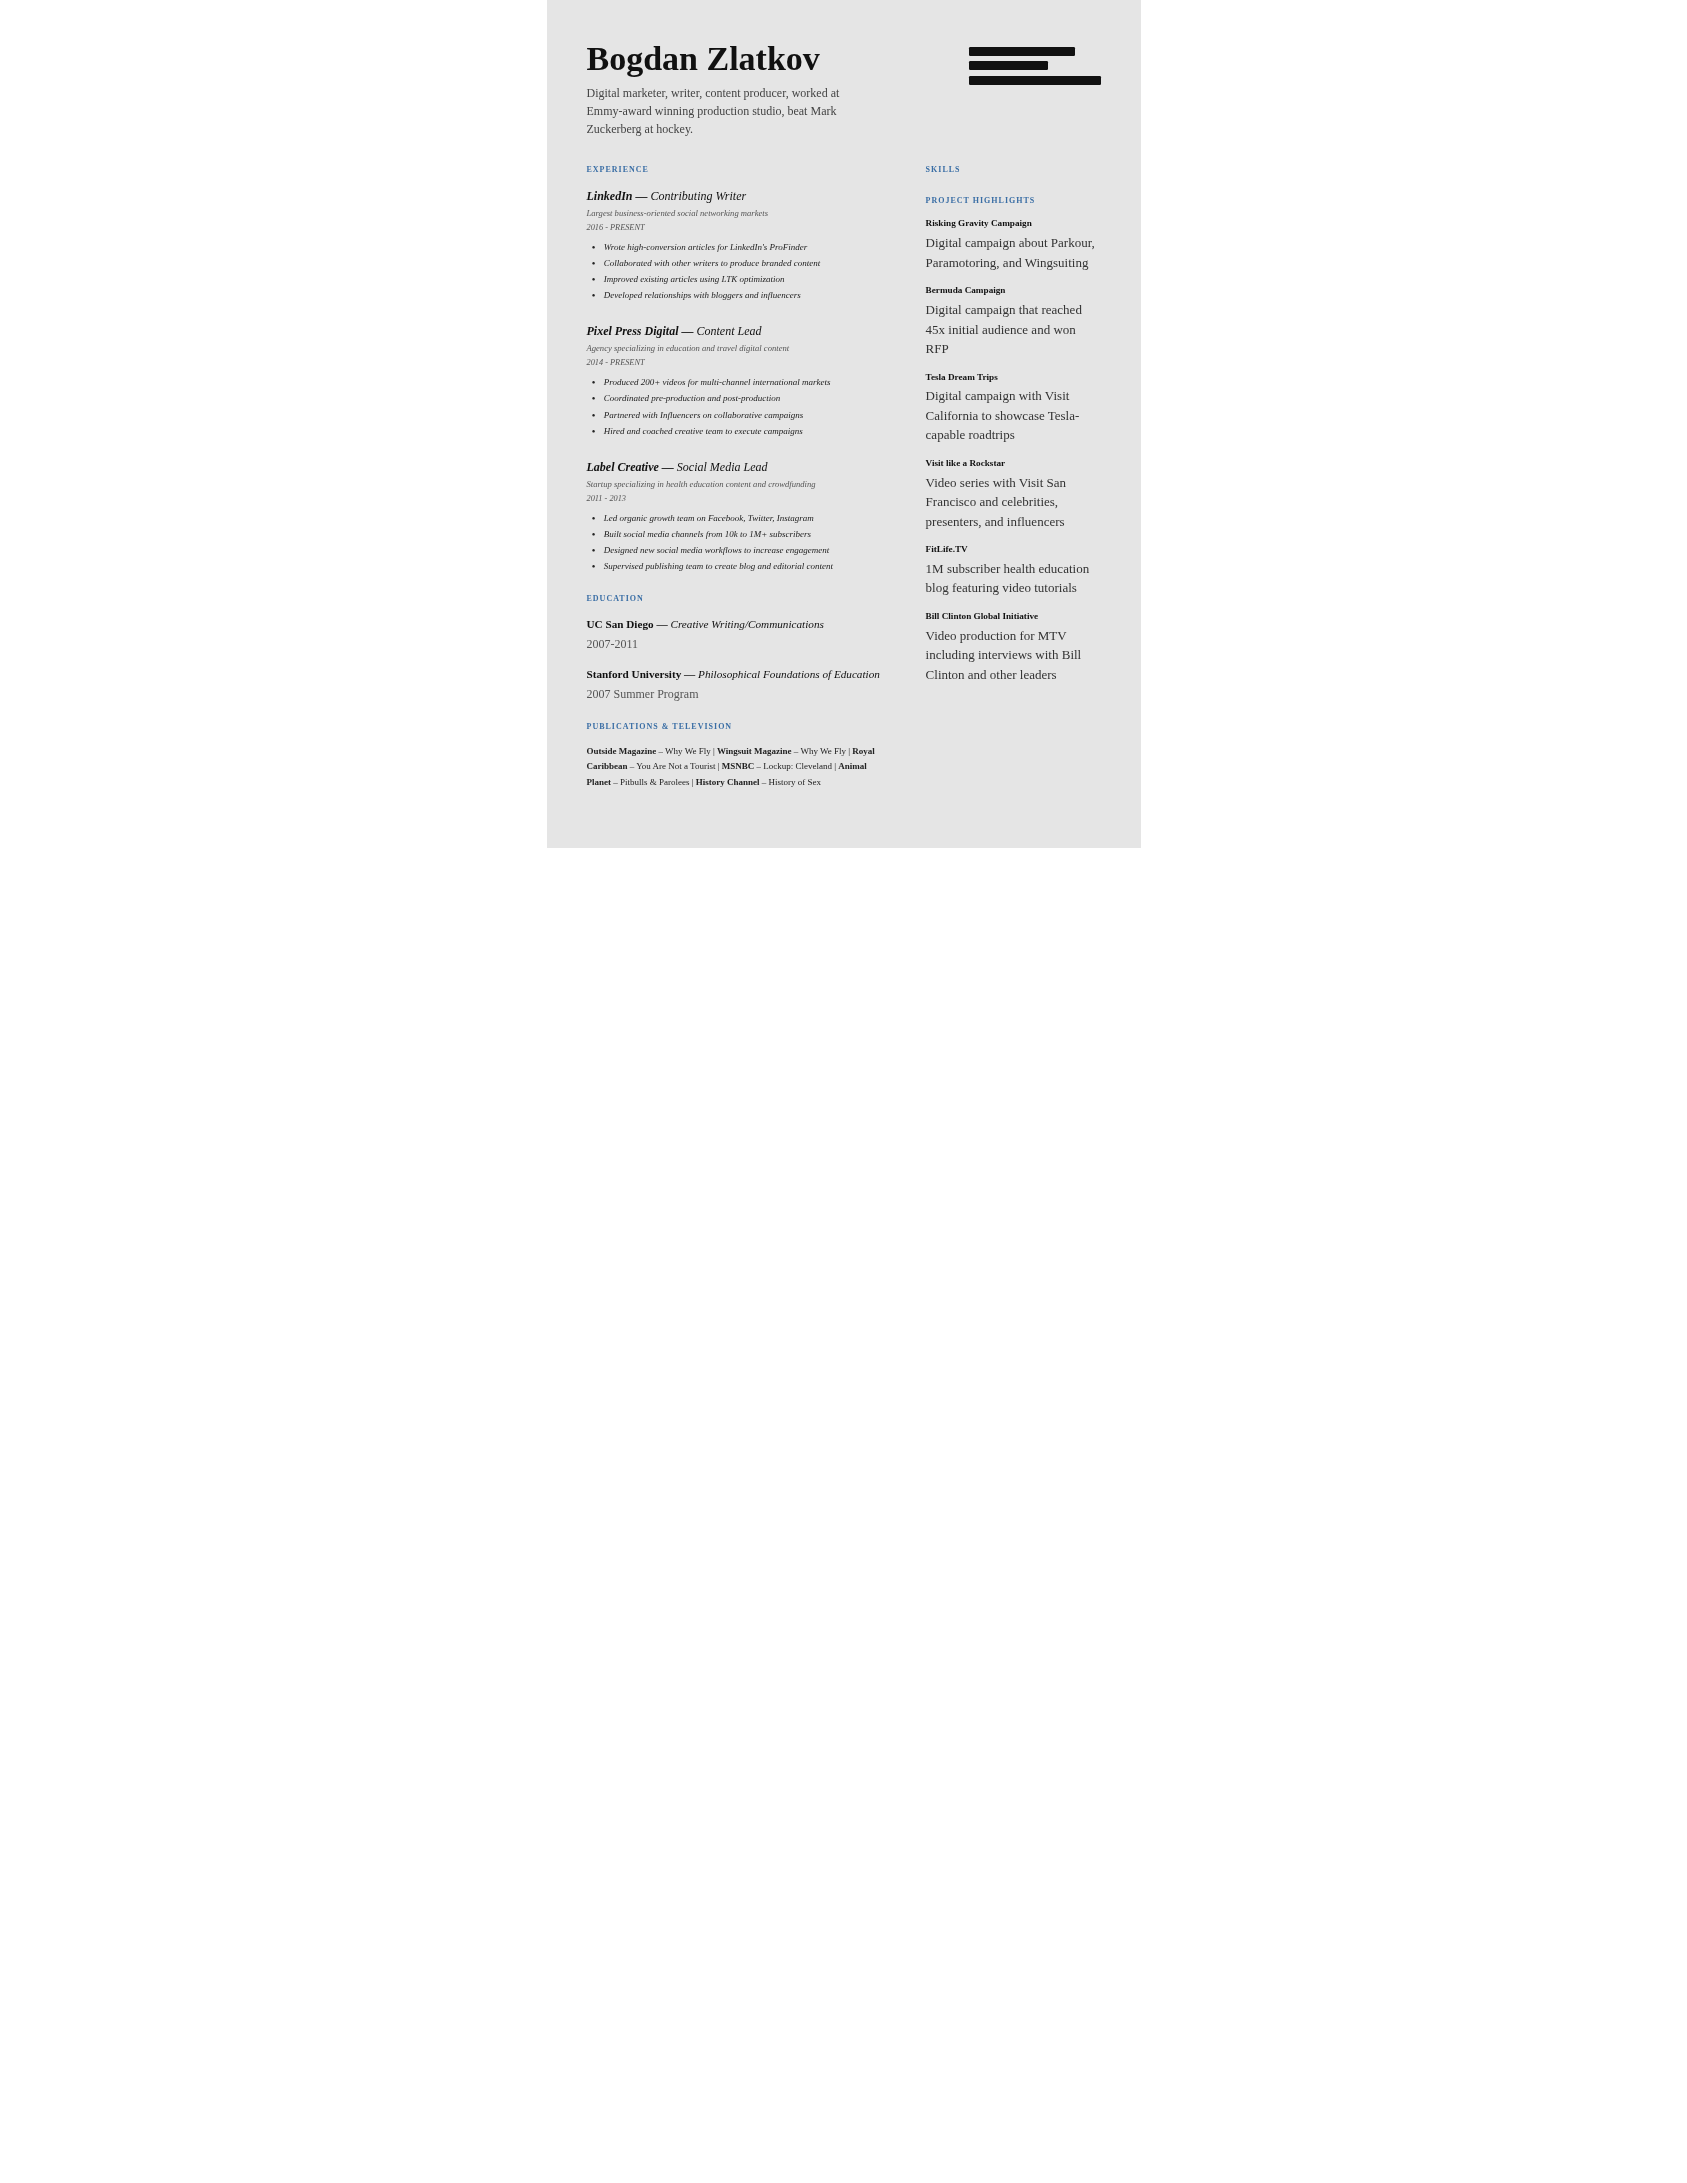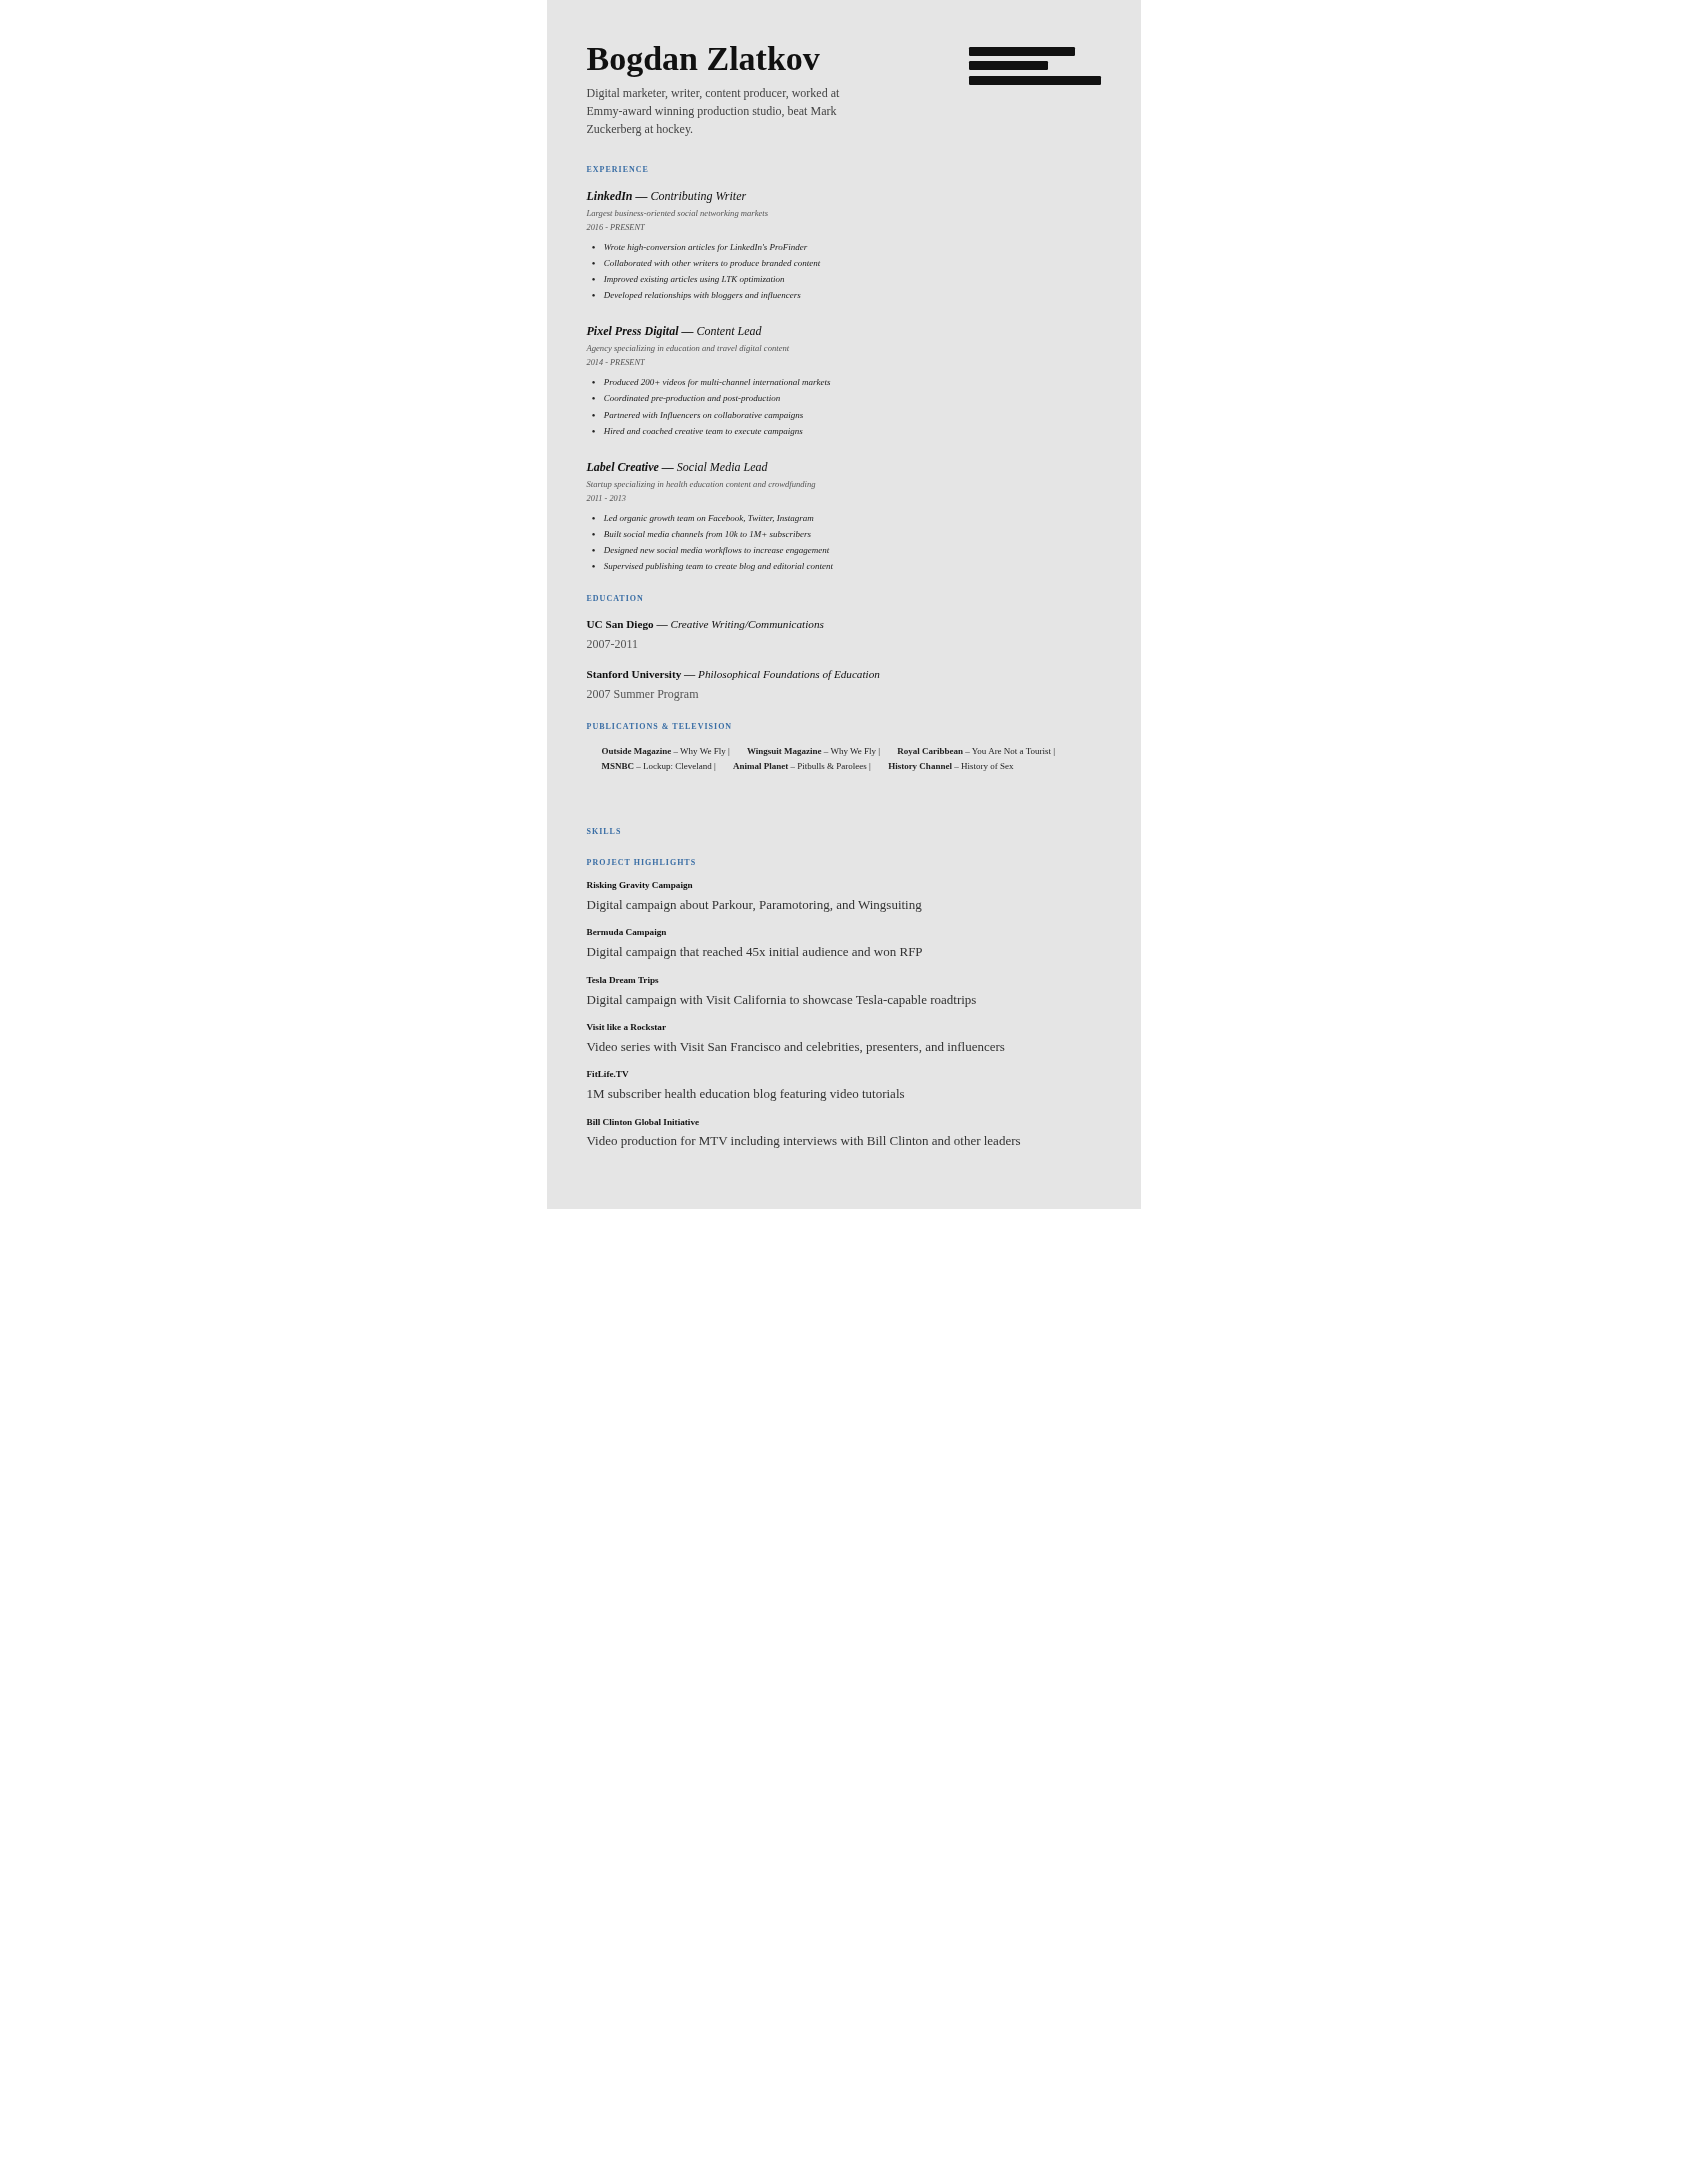--- a/index.html
+++ b/index.html
@@ -52,21 +52,20 @@
     .bar {
       background: #111;
       height: 9.2px;
       border-radius: 1.3px;
     }
 
     
     .two-col {
       display: flex;
       gap: 33px;
-      flex-direction: column;
     }
     .left-col { flex: 1.4; }
     .right-col { flex: 0.8; }
 
     
     .section-label {
       font-size: 8px;
       font-weight: 700;
       letter-spacing: 1px;
       text-transform: uppercase;
@@ -129,21 +128,21 @@
       font-size: 12px;
       color: #555;
     }
 
     
     .publications-text {
       font-size: 9px;
       color: #222;
       line-height: 1.7;
     }
-    .publications-text strong { font-weight: 700; margin-left: 15px; }
+    .publications-text strong { font-weight: 700; }
 
     
     .skills-text {
       font-size: 9px;
       color: #222;
       line-height: 1.7;
     }
 
     .project-entry { margin-bottom: 12px; }
     .project-title {

